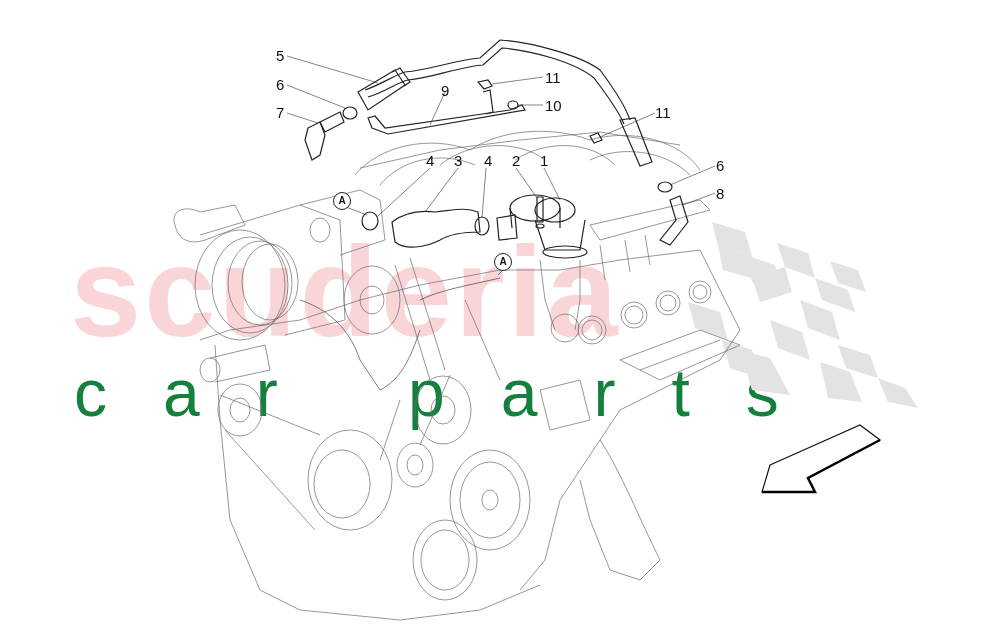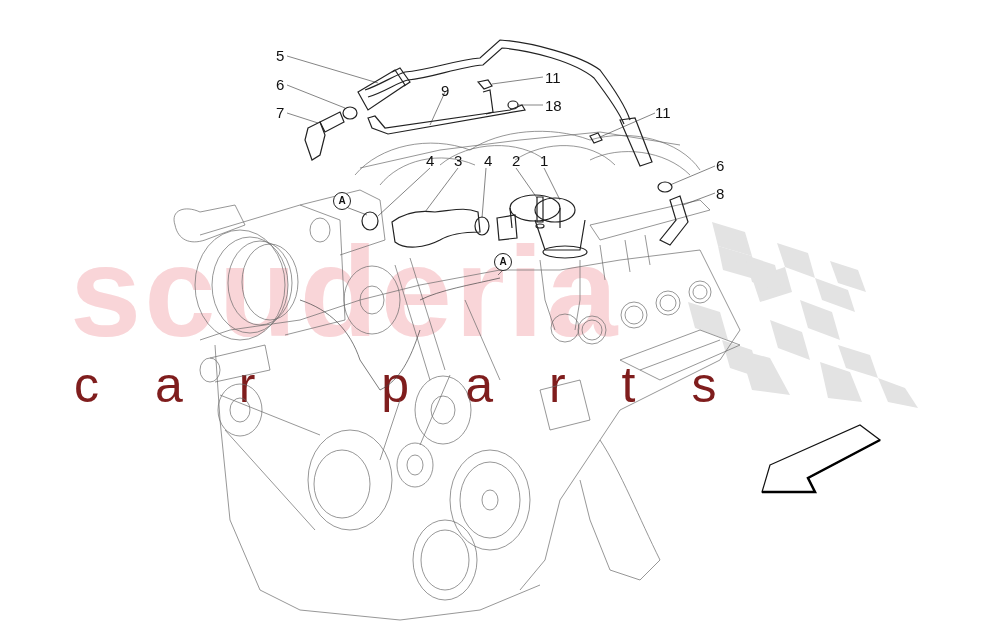--- a/index.html
+++ b/index.html
@@ -1,21 +1,21 @@
 <!DOCTYPE html>
 <html><head>
   <meta charset="utf-8">
   <style>
     html, body { margin: 0; padding: 0; background: #ffffff; }
     body { width: 1000px; height: 632px; position: relative; overflow: hidden;
            font-family: "Liberation Sans", sans-serif; }
     #stage { position: absolute; left: 0; top: 0; width: 1000px; height: 632px; }
     .wm-main { position: absolute; left: 70px; top: 228px; font-size: 128px; font-weight: bold;
                color: #f9d5d8; letter-spacing: 3px; line-height: 1; z-index: 0; }
-    .wm-sub { position: absolute; left: 74px; top: 360px; font-size: 50px; color: #7f1d1d;
+    .wm-sub { position: absolute; left: 74px; top: 360px; font-size: 66px; color: #15803d;
               letter-spacing: 56px; line-height: 1; z-index: 0; }
     svg#drawing { position: absolute; left: 0; top: 0; z-index: 1; }
     .callout { position: absolute; font-size: 15px; color: #111; z-index: 3; line-height: 1; }
     .ref-a { position: absolute; width: 16px; height: 16px; border: 1px solid #222; border-radius: 50%;
              background: #fff; font-size: 10px; font-weight: bold; text-align: center; line-height: 16px;
              color: #111; z-index: 3; }
   </style>
 </head>
 <body>
 
@@ -179,21 +179,21 @@
       <polygon points="770,465 860,425 880,440 808,478 815,492 762,492" fill="#ffffff" stroke="#111" stroke-width="1.2"></polygon>
       <path d="M880,440 L808,478 L815,492 L762,492" fill="none" stroke="#000" stroke-width="2.5"></path>
     </g>
   </svg>
 
   <span class="callout" style="left:276px;top:48px">5</span>
   <span class="callout" style="left:276px;top:77px">6</span>
   <span class="callout" style="left:276px;top:105px">7</span>
   <span class="callout" style="left:441px;top:83px">9</span>
   <span class="callout" style="left:545px;top:70px">11</span>
-  <span class="callout" style="left:545px;top:98px">18</span>
+  <span class="callout" style="left:545px;top:98px">10</span>
   <span class="callout" style="left:655px;top:105px">11</span>
   <span class="callout" style="left:426px;top:153px">4</span>
   <span class="callout" style="left:454px;top:153px">3</span>
   <span class="callout" style="left:484px;top:153px">4</span>
   <span class="callout" style="left:512px;top:153px">2</span>
   <span class="callout" style="left:540px;top:153px">1</span>
   <span class="callout" style="left:716px;top:158px">6</span>
   <span class="callout" style="left:716px;top:186px">8</span>
 
   <span class="ref-a" style="left:333px;top:192px">A</span>

